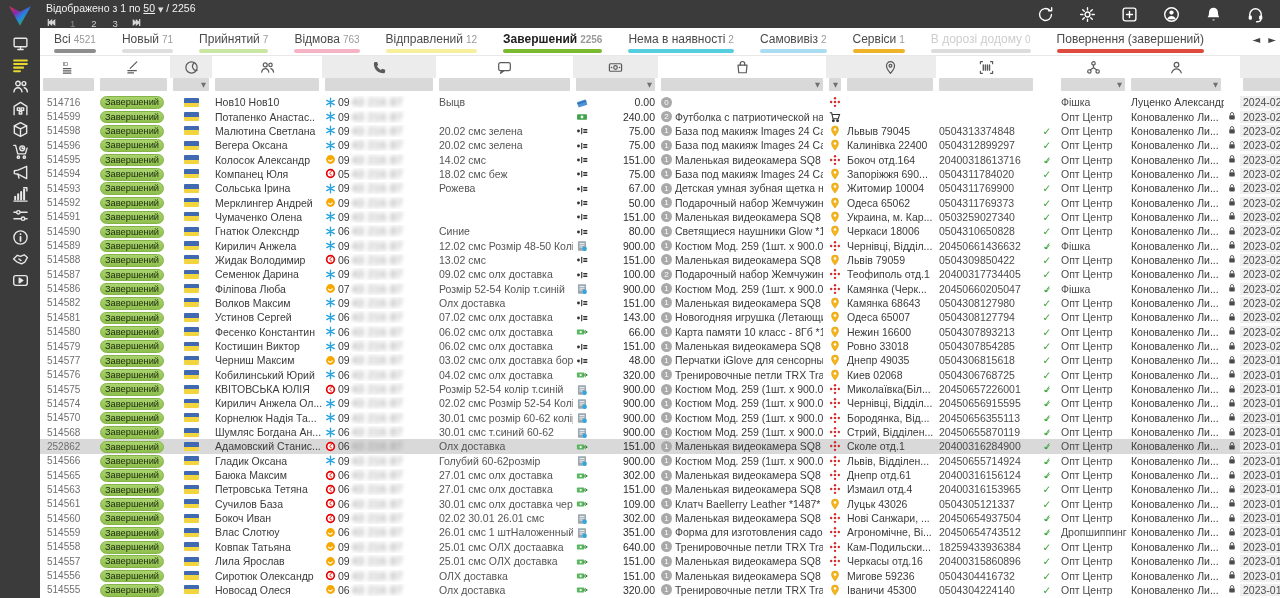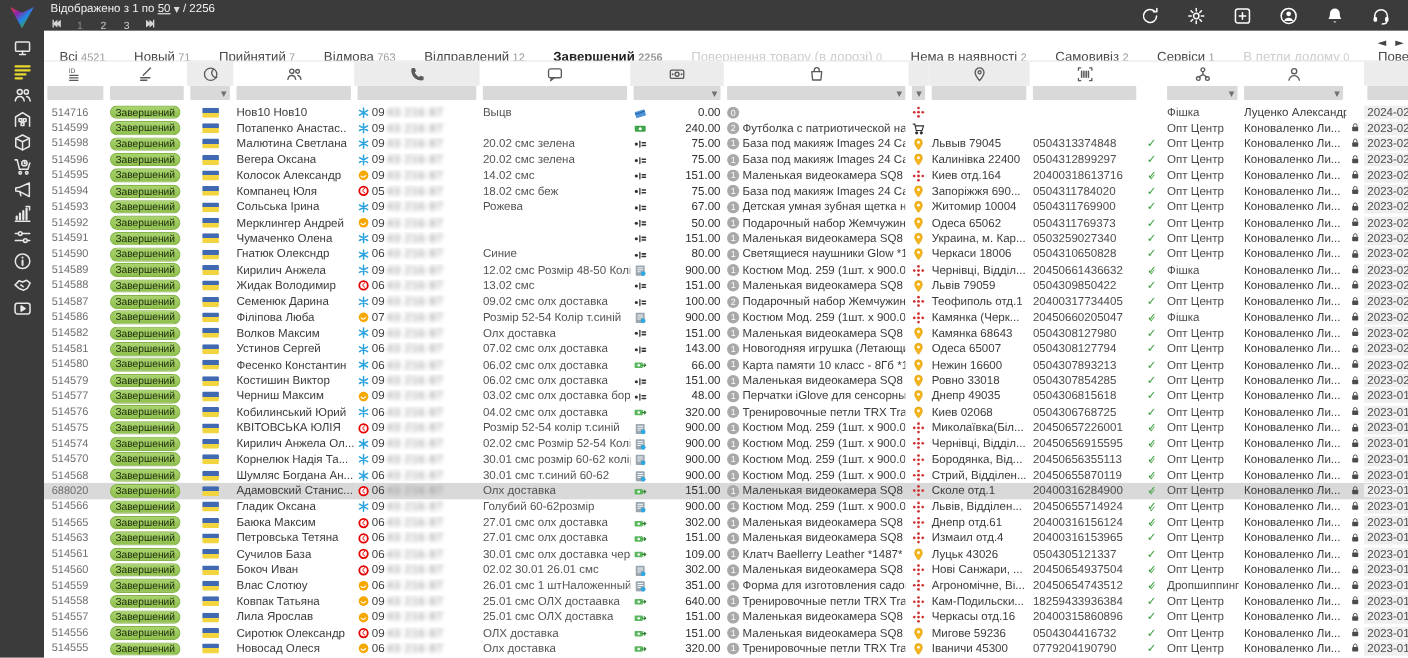--- a/index.html
+++ b/index.html
@@ -25,21 +25,21 @@
   .pgbtn .ic{width:11px;height:9px;display:inline-block;}
   .pgnum{font-size:9.5px;color:#cfcfcf;cursor:pointer;padding:0 3px;}
   .pgnum.cur{color:#8d8d8d;}
   .tb-right{display:flex;align-items:center;gap:25px;padding-right:16px;}
   .tbicon{width:17px;height:17px;color:#fff;cursor:pointer;}
   .tbicon .ic{width:17px;height:17px;display:block;}
   
   .tabs{height:27px;background:#fff;display:flex;align-items:stretch;flex:none;
         border-bottom:1px solid #e8e8e8;padding-left:14px;overflow:hidden;position:relative;}
   .tab{display:flex;flex-direction:column;justify-content:flex-start;margin-right:26px;cursor:pointer;flex:none;}
-  .tab-line1{font-size:12px;color:#4a4a4a;padding-top:16px;white-space:nowrap;}
+  .tab-line1{font-size:12px;color:#4a4a4a;padding-top:4px;white-space:nowrap;}
   .tab .cnt{font-size:10px;color:#9a9a9a;margin-left:3px;}
   .tab.active .tab-line1{font-weight:bold;color:#222;}
   .tab.muted .tab-line1,.tab.muted .cnt{color:#cdcdcd;}
   .tab-underline{height:4px;border-radius:2px;margin-top:3px;}
   .tabarrows{position:absolute;right:4px;top:6px;background:#fff;display:flex;gap:8px;font-family:"DejaVu Sans",sans-serif;
              font-size:10px;color:#444;}
   .tabarrows span{cursor:pointer;}
   
   .grid{flex:1;overflow:hidden;position:relative;width:1300px;}
   .hrow,.frow,.row{display:flex;}
@@ -256,38 +256,34 @@
           <div class="tab-underline" style="background:#f6b3c5"></div>
         </div>
         <div class="tab">
           <div class="tab-line1"><span>Відправлений</span><span class="cnt">12</span></div>
           <div class="tab-underline" style="background:#f6ef9c"></div>
         </div>
         <div class="tab active">
           <div class="tab-line1"><span>Завершений</span><span class="cnt">2256</span></div>
           <div class="tab-underline" style="background:#79ba2e"></div>
         </div>
-        <div class="tab muted">
-          <div class="tab-line1"><span>Повернення товару (в дорозі)</span><span class="cnt">0</span></div>
-          <div class="tab-underline" style="background:#f6d4d9"></div>
-        </div>
         <div class="tab">
           <div class="tab-line1"><span>Нема в наявності</span><span class="cnt">2</span></div>
           <div class="tab-underline" style="background:#55cfe0"></div>
         </div>
         <div class="tab">
           <div class="tab-line1"><span>Самовивіз</span><span class="cnt">2</span></div>
           <div class="tab-underline" style="background:#aadcf2"></div>
         </div>
         <div class="tab">
           <div class="tab-line1"><span>Сервіси</span><span class="cnt">1</span></div>
           <div class="tab-underline" style="background:#efb327"></div>
         </div>
         <div class="tab muted">
-          <div class="tab-line1"><span>В петли додому</span><span class="cnt">0</span></div>
+          <div class="tab-line1"><span>В дорозі додому</span><span class="cnt">0</span></div>
           <div class="tab-underline" style="background:#dcdcdc"></div>
         </div>
         <div class="tab">
           <div class="tab-line1"><span>Повернення (завершений)</span></div>
           <div class="tab-underline" style="background:#df4a3e"></div>
         </div>
         <div class="tabarrows">
           <span>◄</span>
           <span>►</span>
         </div>
@@ -652,21 +648,21 @@
             </div>
             <div class="c ccar" style="width:18px">
               <span class="carimg"><svg viewBox="0 0 16 16" fill="#cf2e2e">
                   <circle cx="8" cy="8" r="1.7"></circle>
                   <circle cx="8" cy="2.9" r="1.6"></circle>
                   <circle cx="8" cy="13.1" r="1.6"></circle>
                   <circle cx="2.9" cy="8" r="1.6"></circle>
                   <circle cx="13.1" cy="8" r="1.6"></circle>
                 </svg></span>
             </div>
-            <div class="c" style="width:92px">Киев отд.164</div>
+            <div class="c" style="width:92px">Бокоч отд.164</div>
             <div class="c ctr" style="width:100px">20400318613716</div>
             <div class="c cchk" style="width:22px">
               <span class="chk">✓</span>
               <span class="chk d2">✓</span>
             </div>
             <div class="c csrc" style="width:70px">Опт Центр</div>
             <div class="c" style="width:96px">Коноваленко Ли...</div>
             <div class="c clock" style="width:16px">
               <span class="lockic"><svg viewBox="0 0 16 16">
                   <rect x="3.6" y="6.8" width="8.8" height="6.6" rx="1.2" fill="currentColor"></rect>
@@ -1614,21 +1610,21 @@
             <div class="c" style="width:96px">Коноваленко Ли...</div>
             <div class="c clock" style="width:16px">
               <span class="lockic"><svg viewBox="0 0 16 16">
                   <rect x="3.6" y="6.8" width="8.8" height="6.6" rx="1.2" fill="currentColor"></rect>
                   <path d="M5.4 6.8V5a2.6 2.6 0 0 1 5.2 0v1.8" fill="none" stroke="currentColor" stroke-width="1.4"></path>
                 </svg></span>
             </div>
             <div class="c cdate" style="width:60px">2023-01</div>
           </div>
           <div class="row sel">
-            <div class="c cid" style="width:57px">688020</div>
+            <div class="c cid" style="width:57px">252862</div>
             <div class="c" style="width:73px"><span class="pill">Завершений</span></div>
             <div class="c cflag" style="width:42px">
               <span class="flag"></span>
             </div>
             <div class="c" style="width:110px">Адамовский Станис...</div>
             <div class="c cph" style="width:114px">
               <span class="opic"><svg viewBox="0 0 16 16">
                   <circle cx="8" cy="8" r="5.6" fill="#fff" stroke="#e60000" stroke-width="2.4"></circle>
                   <path d="M9.6 4.6c-1.7.6-2.6 2-2.4 3.6.2 1.4 1.2 2.3 2.3 2" stroke="#e60000" stroke-width="1.3" fill="none" stroke-linecap="round"></path>
                 </svg></span>
@@ -2166,21 +2162,21 @@
               <span class="badge">1</span>
               <span class="prtx">Тренировочные петли TRX Train...</span>
             </div>
             <div class="c ccar" style="width:18px">
               <span class="carimg"><svg viewBox="0 0 16 16">
                   <path d="M8 1.4a4.6 4.6 0 0 0-4.6 4.6C3.4 9.6 8 14.8 8 14.8s4.6-5.2 4.6-8.8A4.6 4.6 0 0 0 8 1.4z" fill="#f6b51d" stroke="#d99b00" stroke-width=".8"></path>
                   <circle cx="8" cy="6" r="1.7" fill="#fff"></circle>
                 </svg></span>
             </div>
             <div class="c" style="width:92px">Іваничи 45300</div>
-            <div class="c ctr" style="width:100px">0779204190790</div>
+            <div class="c ctr" style="width:100px">0504304224140</div>
             <div class="c cchk" style="width:22px">
               <span class="chk">✓</span>
             </div>
             <div class="c csrc" style="width:70px">Опт Центр</div>
             <div class="c" style="width:96px">Коноваленко Ли...</div>
             <div class="c clock" style="width:16px">
               <span class="lockic"><svg viewBox="0 0 16 16">
                   <rect x="3.6" y="6.8" width="8.8" height="6.6" rx="1.2" fill="currentColor"></rect>
                   <path d="M5.4 6.8V5a2.6 2.6 0 0 1 5.2 0v1.8" fill="none" stroke="currentColor" stroke-width="1.4"></path>
                 </svg></span>

